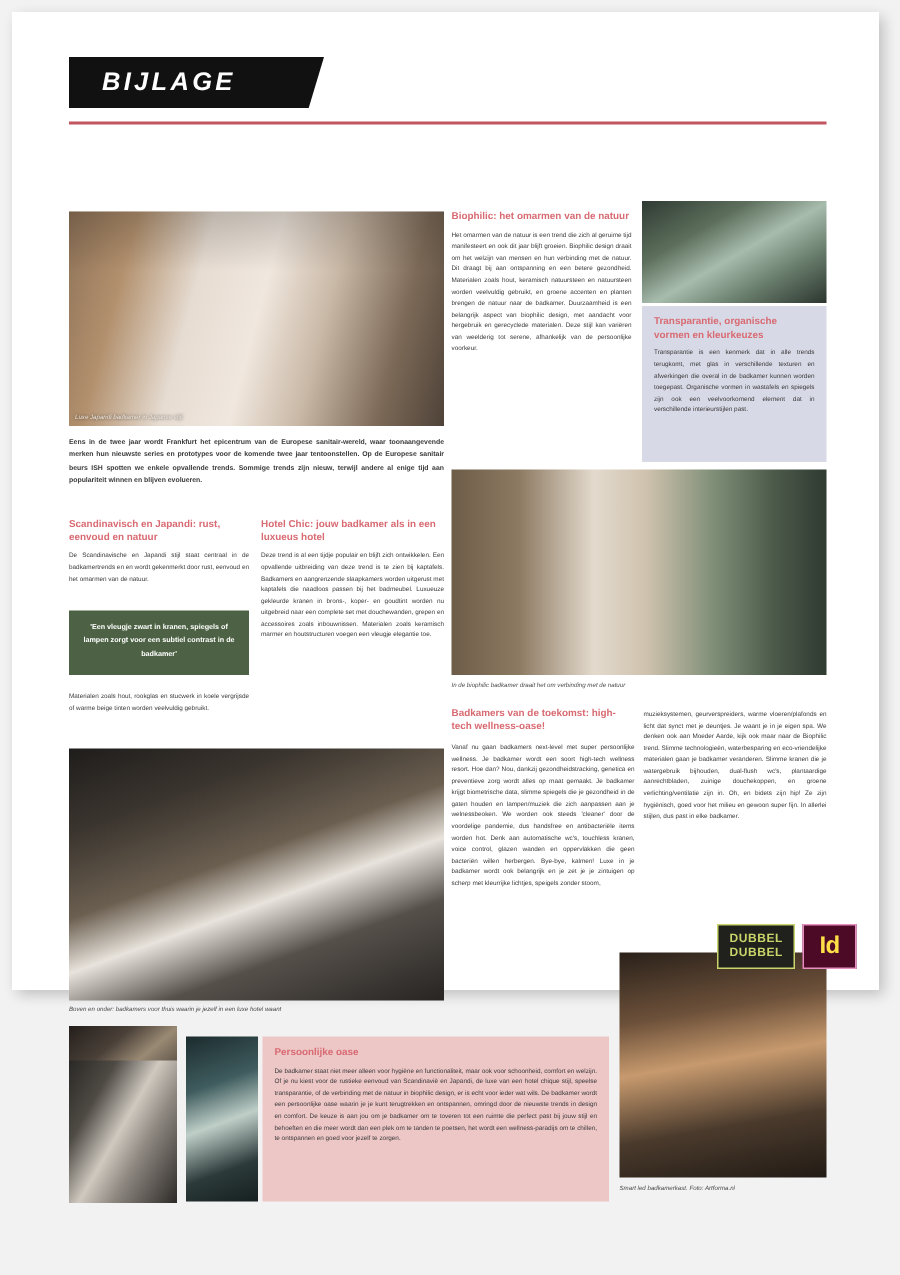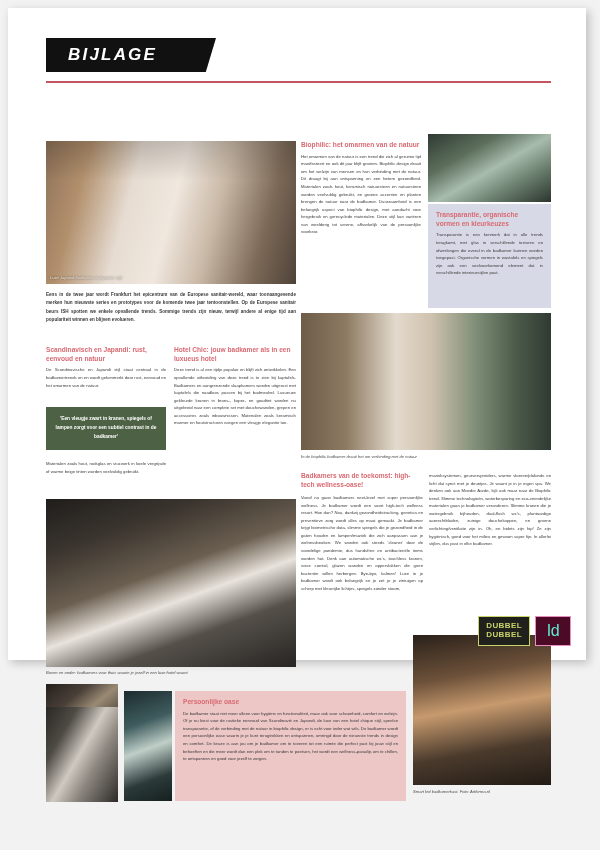--- a/index.html
+++ b/index.html
@@ -130,21 +130,21 @@
     padding: 5px 7px;
     display: flex; flex-direction: column; justify-content: center;
     line-height: 1.12;
   }
   .logo-df span { color: #c9d46a; font-size: 8px; font-weight: bold; letter-spacing: .4px; text-align: right; }
   .logo-id {
     background: #4c0a26;
     border: 1.5px solid #e88ec0;
     width: 36px;
     display: flex; align-items: center; justify-content: center;
-    color: #5eead4; font-size: 16px; font-weight: normal; letter-spacing: -.5px;
+    color: #fde047; font-size: 16px; font-weight: bold; letter-spacing: -.5px;
   }
 </style>
 </head>
 <body>
 
 <div id="page">
 
   <div id="header">
     <div class="bijlage-banner">BIJLAGE</div>
     <div class="header-rule"></div>

